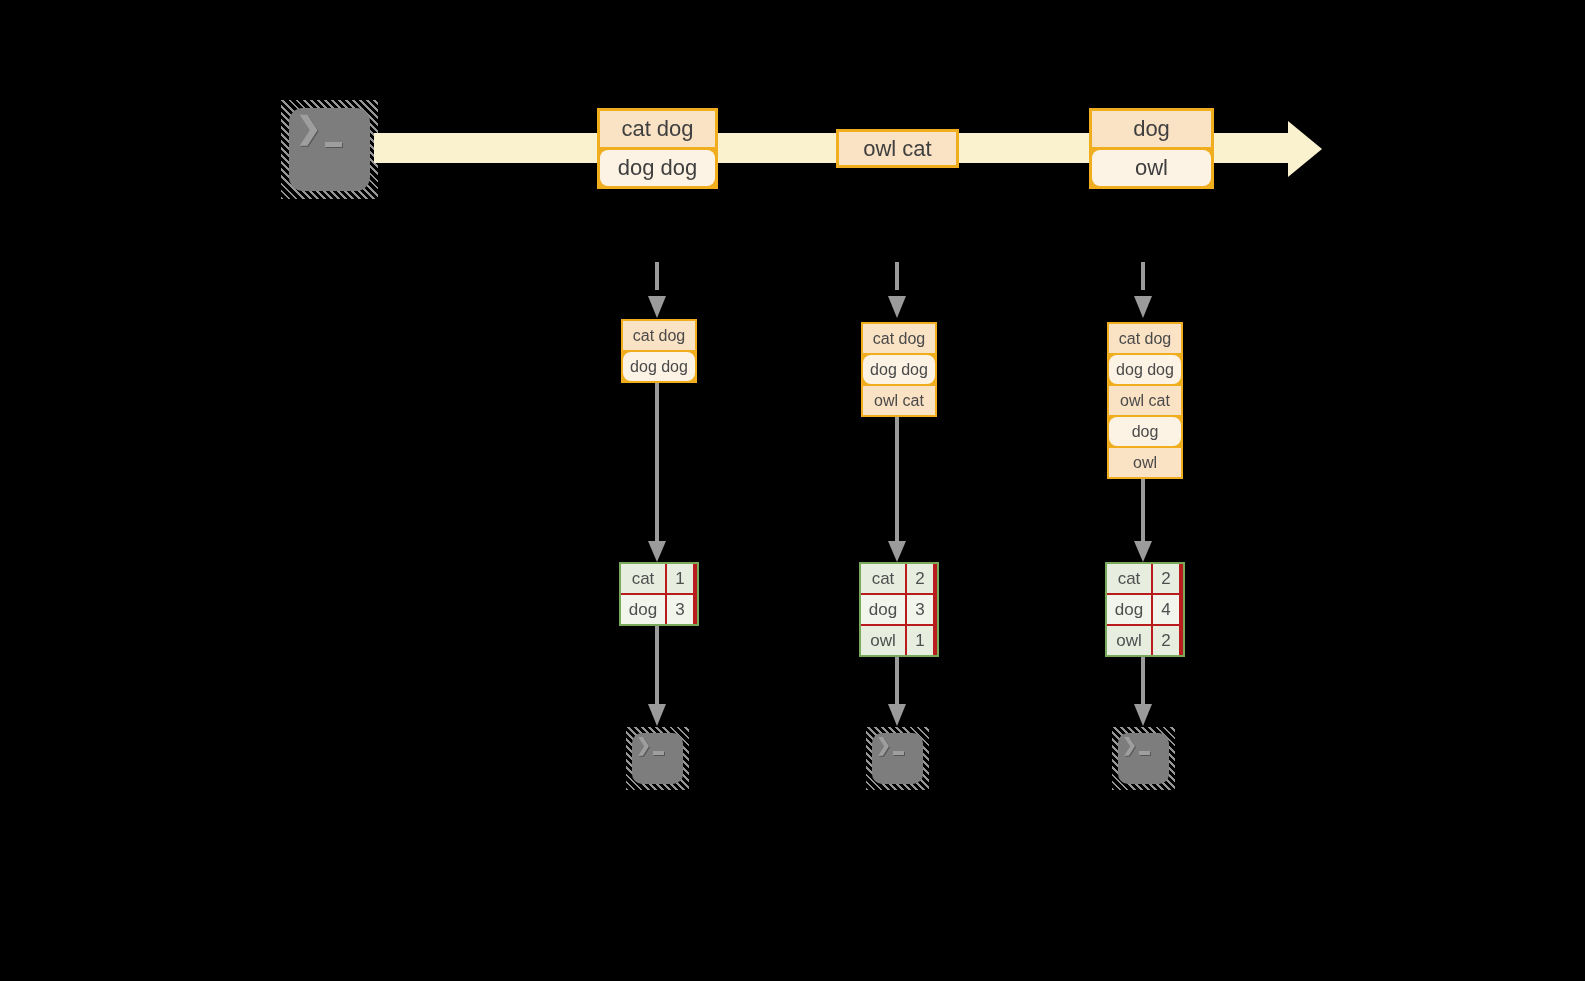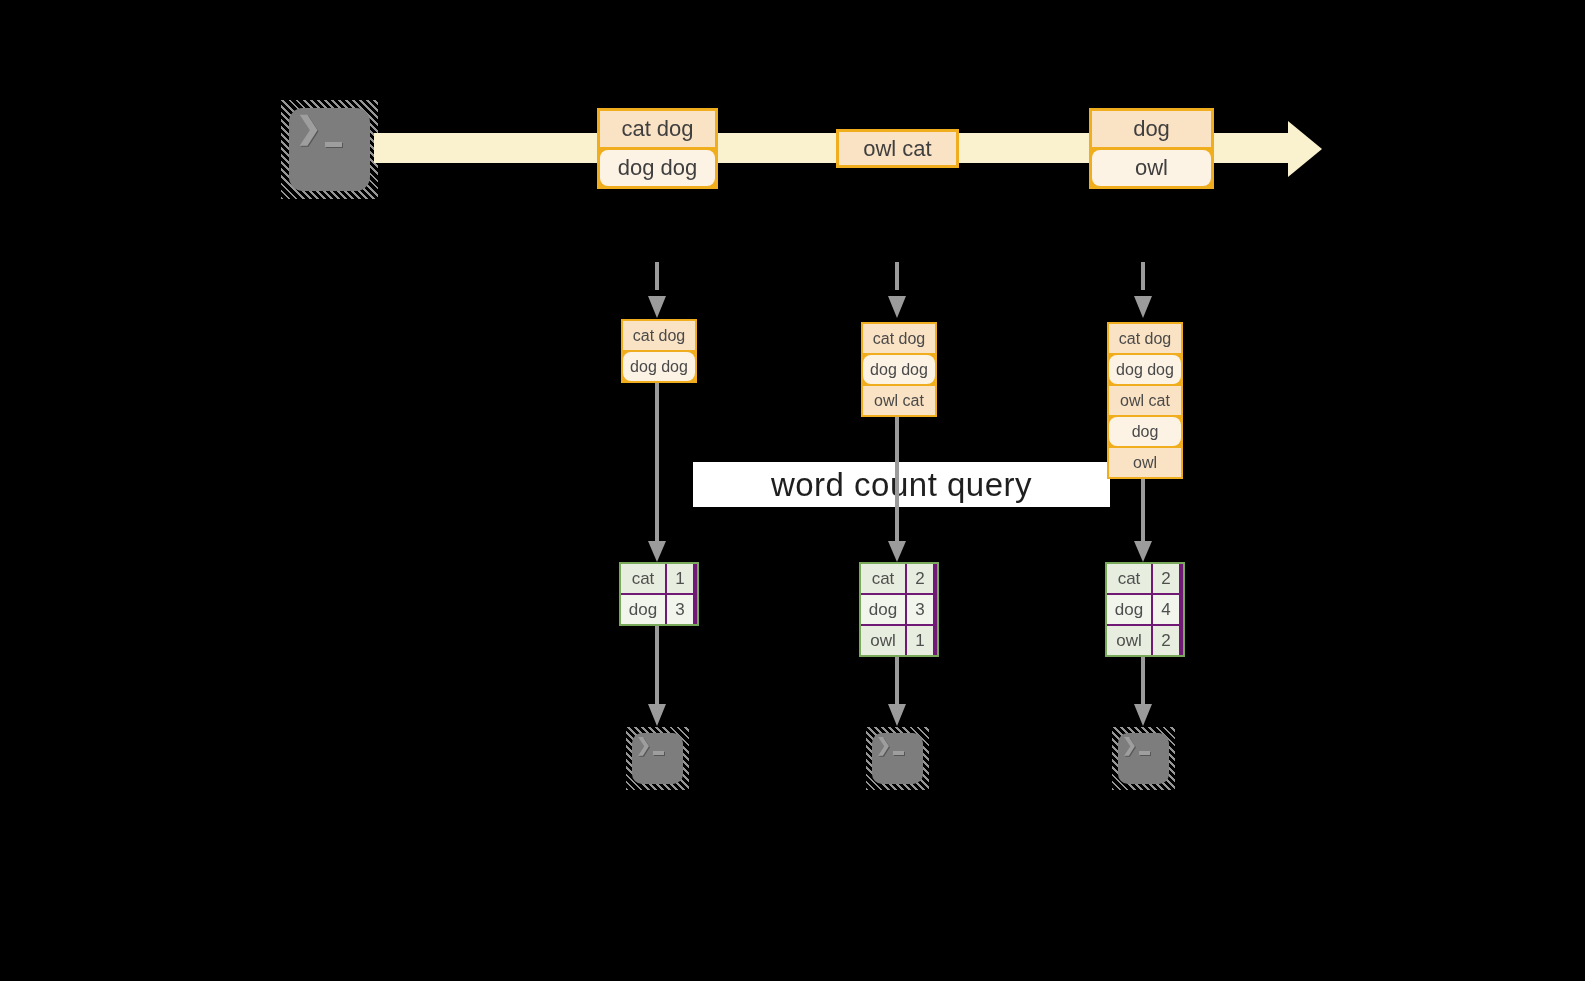--- a/index.html
+++ b/index.html
@@ -38,21 +38,21 @@
   .sbox .cell + .cell{margin-top:2px;}
   .peach{background:#FAE2C4;}
   .cream{background:#FCF3E4;border-radius:8px;}
   
   .query{
     position:absolute;left:693px;top:462px;width:417px;height:45px;background:#ffffff;
     display:flex;align-items:center;justify-content:center;
     font-size:33px;font-weight:300;color:#1f1f1f;letter-spacing:0.5px;
   }
   
-  .gtable{position:absolute;width:76px;border:2px solid #79A95A;background:#701a75;top:562px;
+  .gtable{position:absolute;width:76px;border:2px solid #79A95A;background:#b91c1c;top:562px;
     display:grid;grid-template-columns:44px 26px;gap:2px;}
   .gtable .gc{height:29px;display:flex;align-items:center;justify-content:center;font-size:17px;color:#4f4f4f;}
   .grow-a{background:#E7EEDF;}
   .grow-b{background:#F1F5EC;}
   
   .arr{position:absolute;}
 </style>
 </head>
 <body>
 
@@ -85,21 +85,20 @@
   </svg>
   <svg class="arr" style="left:886px;top:258px" width="22" height="62">
     <line x1="11" y1="4" x2="11" y2="40" stroke="#9B9B9B" stroke-width="4" stroke-dasharray="28 10"></line>
     <polygon points="2,38 20,38 11,60" fill="#9B9B9B"></polygon>
   </svg>
   <svg class="arr" style="left:1132px;top:258px" width="22" height="62">
     <line x1="11" y1="4" x2="11" y2="40" stroke="#9B9B9B" stroke-width="4" stroke-dasharray="28 10"></line>
     <polygon points="2,38 20,38 11,60" fill="#9B9B9B"></polygon>
   </svg>
 
-  <div class="query">word count query</div>
 
   <div class="sbox" style="left:621px;top:319px">
     <div class="cell peach">cat dog</div>
     <div class="cell cream">dog dog</div>
   </div>
   <div class="sbox" style="left:861px;top:322px">
     <div class="cell peach">cat dog</div>
     <div class="cell cream">dog dog</div>
     <div class="cell peach">owl cat</div>
   </div>

